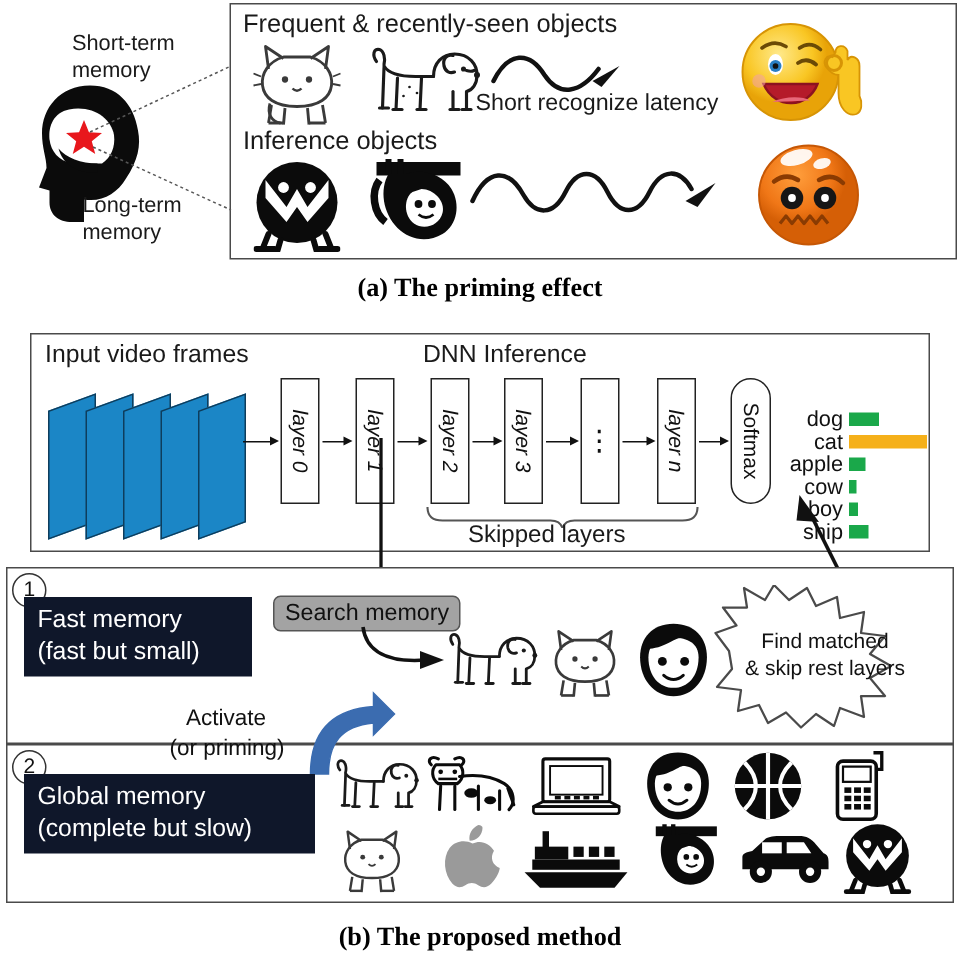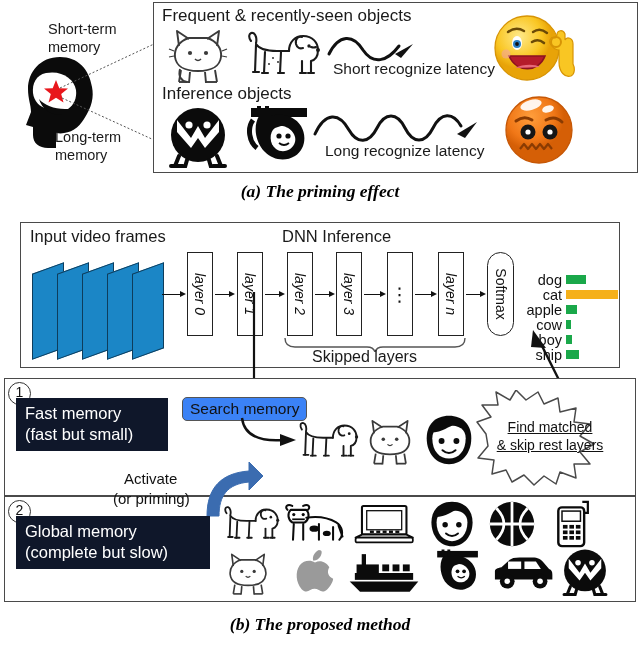--- a/index.html
+++ b/index.html
@@ -1,21 +1,21 @@
 <!DOCTYPE html>
 <html><head>
 <meta charset="utf-8">
 <style>
   html,body{margin:0;padding:0;background:#ffffff;}
   body{width:640px;height:648px;position:relative;overflow:hidden;
        font-family:"Liberation Sans",sans-serif;color:#111;}
   .abs{position:absolute;}
   .box{position:absolute;border:1.5px solid #4a4a4a;background:#fff;box-sizing:border-box;}
   .caption{position:absolute;width:100%;text-align:center;
-           font-family:"Liberation Serif",serif;font-weight:bold;font-size:17.5px;color:#000;font-style:italic;}
+           font-family:"Liberation Serif",serif;font-weight:bold;font-size:17.5px;color:#000;}
   .lbl{position:absolute;font-family:"Liberation Sans",sans-serif;color:#1a1a1a;}
 
   
   #panelA{left:153px;top:2px;width:485px;height:171px;}
   .ptitle{font-size:17px;color:#1a1a1a;white-space:nowrap;}
   .frame-lbl{font-size:15.5px;white-space:nowrap;}
 
   
   .head-svg{position:absolute;left:22px;top:55px;}
   .memlbl{font-size:14.5px;line-height:18px;white-space:nowrap;text-align:left;}
@@ -45,24 +45,24 @@
   .bcbar{position:absolute;height:9px;}
 
   
   #panelMem{left:4px;top:378px;width:632px;height:224px;}
   .divider{position:absolute;left:0;width:100%;height:1.5px;background:#4a4a4a;}
   .numcircle{position:absolute;width:21px;height:21px;border:1.4px solid #333;border-radius:50%;
              background:#fff;font-size:14px;line-height:19px;text-align:center;color:#111;}
   .blackbox{position:absolute;background:#0f172a;color:#fff;
             font-size:16.5px;line-height:21px;padding:5px 9px 6px 9px;box-sizing:border-box;
             white-space:nowrap;}
-  .roundlbl{position:absolute;border:1.3px solid #555;border-radius:5px;background:#3b82f6;
+  .roundlbl{position:absolute;border:1.3px solid #555;border-radius:5px;background:#a3a3a3;
             font-size:15.5px;padding:2px 7px;white-space:nowrap;color:#111;}
   .plaintxt{position:absolute;font-size:15px;white-space:nowrap;color:#111;}
-  .burst-txt{position:absolute;font-size:14px;line-height:18px;text-align:center;color:#111;white-space:nowrap;text-decoration:underline;}
+  .burst-txt{position:absolute;font-size:14px;line-height:18px;text-align:center;color:#111;white-space:nowrap;}
   .iconcell{position:absolute;}
 </style>
 </head>
 <body>
 
 <div class="box" id="panelA"></div>
 
 <div class="abs" style="left:0;top:0;width:153px;height:176px;">
   <svg class="head-svg" width="78" height="95" viewBox="0 0 78 95">
     <path d="M38 2 C18 2 6 17 6 34 C6 44 9 50 9 57 L4 70 L11 72 L11 80 C11 88 17 93 26 93 L34 93 L34 78 C46 80 56 74 62 64 C70 52 72 42 70 32 C67 14 56 2 38 2 Z" fill="#0b0b0b"></path>
@@ -139,21 +139,21 @@
         <circle cx="28" cy="31" r="0.9"></circle>
         <circle cx="33" cy="35" r="0.9"></circle>
         <circle cx="24" cy="37" r="0.9"></circle>
       </g>
   </svg>
 
   <svg class="abs" style="left:172px;top:30px;" width="110" height="36" viewBox="0 0 110 36">
     <path d="M4 22 C14 2 28 2 38 18 C48 33 62 30 74 14" fill="none" stroke="#111" stroke-width="3" stroke-linecap="round"></path>
     <polygon points="70,22 88,12 76,26" fill="#111"></polygon>
   </svg>
-  <div class="lbl frame-lbl" style="left:180px;top:58px;">Short recognize latency</div>
+  <div class="lbl frame-lbl" style="left:164px;top:58px;">Short recognize latency</div>
 
   <div class="lbl ptitle" style="left:9px;top:82px;">Inference objects</div>
 
   <svg class="abs" style="left:16px;top:104px;" width="58" height="62" viewBox="0 0 58 62">
     <circle cx="29" cy="29" r="27" fill="#0b0b0b"></circle>
     <path d="M8 14 L22 32 L29 20 L36 32 L50 14 L50 26 L36 42 L29 32 L22 42 L8 26 Z" fill="#ffffff"></path>
     <circle cx="20" cy="19" r="3.6" fill="#ffffff"></circle>
       <circle cx="38" cy="19" r="3.6" fill="#ffffff"></circle>
     <path d="M10 50 L6 60 M18 54 L16 61 M40 54 L42 61 M48 50 L52 60" stroke="#0b0b0b" stroke-width="4" stroke-linecap="round"></path>
     <path d="M2 60 L14 60 M44 60 L56 60" stroke="#0b0b0b" stroke-width="4" stroke-linecap="round"></path>
@@ -167,21 +167,20 @@
       <circle cx="43" cy="34" r="2.6" fill="#0b0b0b"></circle>
     <path d="M34 41 q5 4 10 0" stroke="#0b0b0b" stroke-width="1.8" fill="none"></path>
     <path d="M14 14 L14 4 M22 14 L22 4" stroke="#0b0b0b" stroke-width="4"></path>
     <path d="M8 18 C2 26 4 40 12 46" stroke="#0b0b0b" stroke-width="5" fill="none"></path>
   </svg>
 
   <svg class="abs" style="left:160px;top:106px;" width="192" height="40" viewBox="0 0 192 40">
     <path d="M2 26 C12 4 26 4 36 22 C44 36 56 36 64 20 C72 4 84 4 92 20 C100 36 112 36 120 20 C128 4 140 4 148 18" fill="none" stroke="#111" stroke-width="3" stroke-linecap="round"></path>
     <polygon points="144,26 164,14 152,30" fill="#111"></polygon>
   </svg>
-  <div class="lbl frame-lbl" style="left:172px;top:140px;">Long recognize latency</div>
 
   <svg class="abs" style="left:340px;top:10px;" width="82" height="72" viewBox="0 0 82 72">
     <defs>
         <radialGradient id="yg" cx="38%" cy="32%">
           <stop offset="0%" stop-color="#ffe98a"></stop>
           <stop offset="70%" stop-color="#f9c623"></stop>
           <stop offset="100%" stop-color="#e8a308"></stop>
         </radialGradient>
       </defs>
     <circle cx="34" cy="36" r="32" fill="url(#yg)" stroke="#d79405" stroke-width="1.3"></circle>

